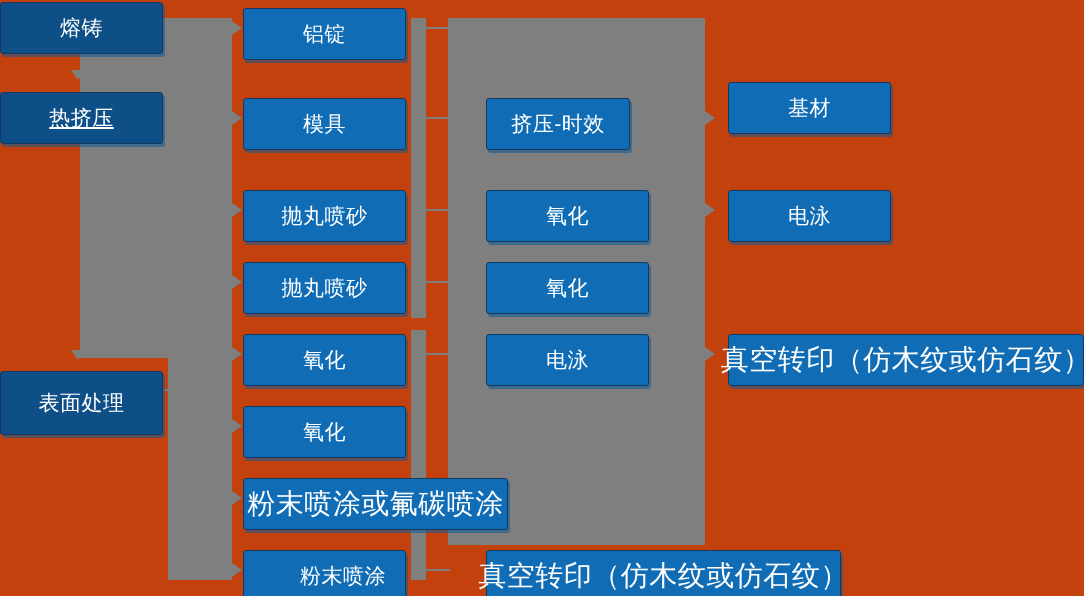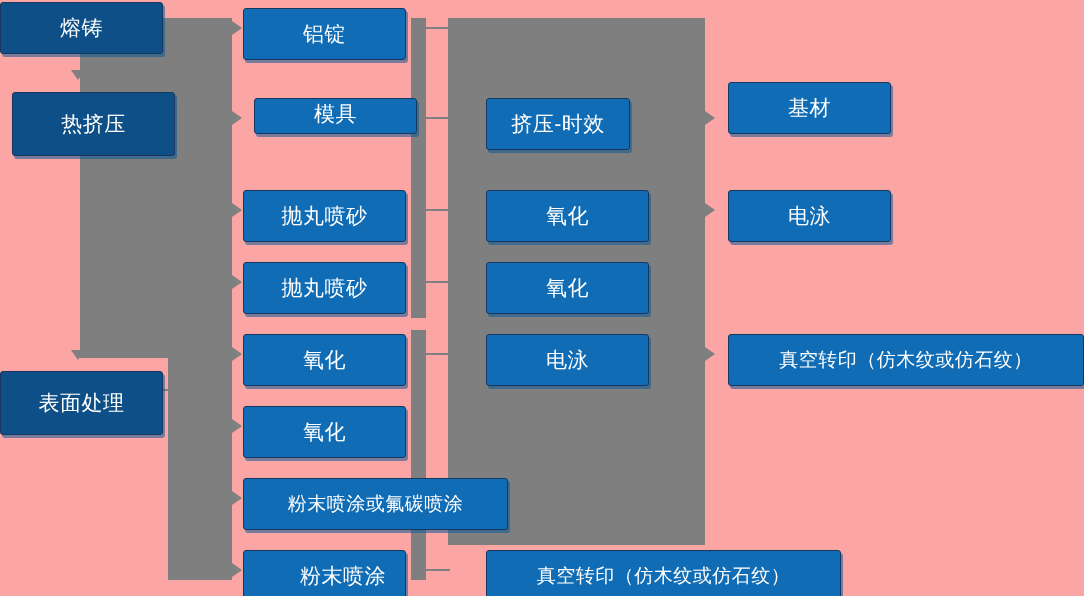--- a/index.html
+++ b/index.html
@@ -7,21 +7,21 @@
     padding: 0;
     background: #ffffff;
   }
   body {
     font-family: "Liberation Sans", "DejaVu Sans", sans-serif;
   }
   #canvas {
     position: relative;
     width: 1084px;
     height: 596px;
-    background: #fca5a5;
+    background: #c2410c;
     overflow: hidden;
   }
 
   
   .gray {
     position: absolute;
     background: #7f7f7f;
   }
   .gray-arrow-right {
     position: absolute;
@@ -62,21 +62,21 @@
     box-shadow: 2px 3px 0 rgba(13,90,150,0.55);
   }
   .node.dark {
     background: #0d4f86;
   }
   .node.mid {
     background: #0f6cb5;
     margin-top: 6px;
   }
   .node.wide {
-    font-size: 19px;
+    font-size: 28px;
   }
 </style>
 </head>
 <body>
 
 <div id="canvas">
 
   <div class="gray" style="left:80px; top:18px; width:152px; height:340px;"></div>
   <div class="gray" style="left:168px; top:358px; width:64px; height:222px;"></div>
   <div class="gray-arrow-down" style="left:71px; top:70px;"></div>
@@ -102,25 +102,25 @@
   <div class="thin-line" style="left:426px; top:353px; width:24px;"></div>
   <div class="thin-line" style="left:426px; top:569px; width:24px;"></div>
 
   <div class="gray" style="left:448px; top:18px; width:257px; height:527px;"></div>
 
   <div class="gray-arrow-right" style="left:705px; top:111px;"></div>
   <div class="gray-arrow-right" style="left:705px; top:203px;"></div>
   <div class="gray-arrow-right" style="left:705px; top:347px;"></div>
 
   <div class="node dark" style="left:0px; top:2px; width:163px; height:52px;">熔铸</div>
-  <div class="node dark" style="left:12px; top:92px; width:163px; height:64px;">热挤压</div>
+  <div class="node dark" style="left:0px; top:92px; width:163px; height:52px;text-decoration:underline;">热挤压</div>
   <div class="node dark" style="left:0px; top:364px; width:163px; height:64px;margin-top:7px;">表面处理</div>
 
   <div class="node mid" style="left:243px; top:2px; width:163px; height:52px;">铝锭</div>
-  <div class="node mid" style="left:254px; top:92px; width:163px; height:36px;font-family:Liberation Mono, monospace;">模具</div>
+  <div class="node mid" style="left:243px; top:92px; width:163px; height:52px;">模具</div>
   <div class="node mid" style="left:243px; top:184px; width:163px; height:52px;">抛丸喷砂</div>
   <div class="node mid" style="left:243px; top:256px; width:163px; height:52px;">抛丸喷砂</div>
   <div class="node mid" style="left:243px; top:328px; width:163px; height:52px;">氧化</div>
   <div class="node mid" style="left:243px; top:400px; width:163px; height:52px;">氧化</div>
   <div class="node mid wide" style="left:243px; top:472px; width:265px; height:52px;">粉末喷涂或氟碳喷涂</div>
   <div class="node mid" style="left:243px; top:544px; width:163px; height:52px;padding-left:37px;">粉末喷涂</div>
 
   <div class="node mid" style="left:486px; top:92px; width:144px; height:52px;">挤压-时效</div>
   <div class="node mid" style="left:486px; top:184px; width:163px; height:52px;">氧化</div>
   <div class="node mid" style="left:486px; top:256px; width:163px; height:52px;">氧化</div>

